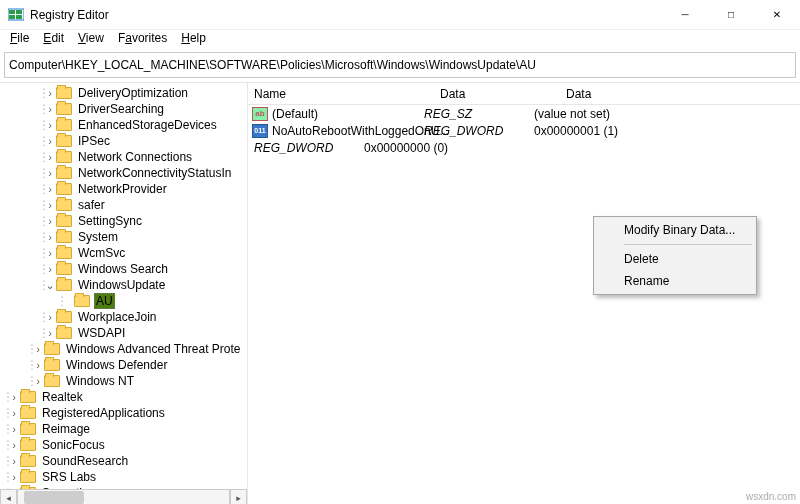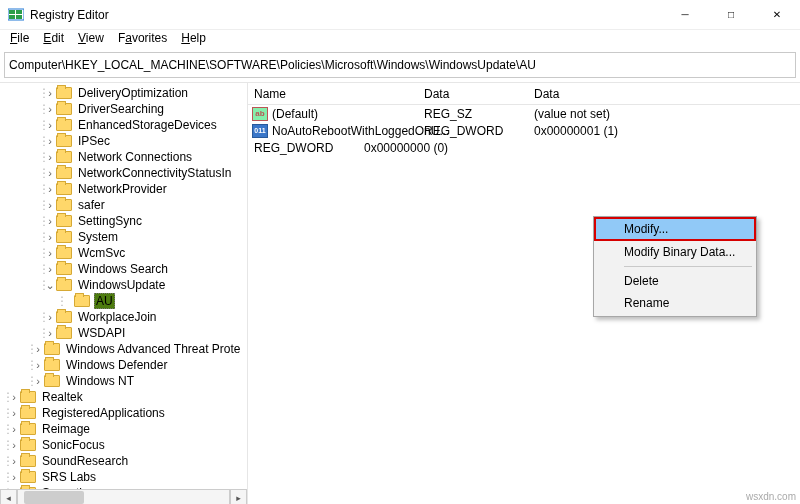--- a/index.html
+++ b/index.html
@@ -113,32 +113,33 @@
   }
   .hscroll-btn{width:17px;height:17px;border:1px solid #ccc;background:#f5f5f5;display:flex;align-items:center;justify-content:center;font-size:9px;color:#555}
   .hscroll-track{flex:1;height:17px;border:1px solid #ccc;position:relative;background:#f5f5f5}
   .hscroll-thumb{position:absolute;left:6px;top:1px;height:13px;width:60px;background:#cdcdcd;border-radius:2px}
 
   .listpane { flex:1; position:relative; }
   .list-header {
     display:flex; height:22px; align-items:center;
     border-bottom: 1px solid #e6e6e6;
     font-size:12px;
+    gap:16px;
   }
   .col { padding: 0 6px; }
   .col-name { width: 170px; }
   .col-type { width: 110px; }
   .col-data { width: 160px; }
   .list-body { }
   .list-row {
     display:flex; height:17px; align-items:center;
     font-size:12px;
   }
   .cell-name { width:170px; display:flex; align-items:center; padding-left:4px; }
-  .cell-type { width:110px; padding-left:6px;}
+  .cell-type { width:110px; padding-left:6px;font-style:italic;}
   .cell-data { width:160px; padding-left:6px;}
   .reg-icon {
     width:16px; height:14px; margin-right:4px;
     display:inline-flex; align-items:center; justify-content:center;
     flex-shrink:0;
   }
   .reg-str { background:#86efac; border:1px solid #b55; color:#b55; font-size:8px; font-weight:bold;}
   .reg-dw  { background:#3a77c9; border:1px solid #285a9b; color:#fff; font-size:7px; font-weight:bold;}
   .row-selected .cell-name .val-label {
     background:#0078d7; color:#fff; padding:0 2px;
@@ -407,23 +408,20 @@
         <div class="cell-type">REG_DWORD</div>
         <div class="cell-data">0x00000001 (1)</div>
       </div>
       <div class="list-row row-selected">
         <div class="cell-type">REG_DWORD</div>
         <div class="cell-data">0x00000000 (0)</div>
       </div>
     </div>
 
     <div class="ctxmenu">
-      <div class="ctx-item highlight">
-          <span>Modify...</span>
-        </div>
       <div class="ctx-item">
           <span>Modify Binary Data...</span>
         </div>
       <div class="ctx-sep"></div>
       <div class="ctx-item">
           <span>Delete</span>
         </div>
       <div class="ctx-item">
           <span>Rename</span>
         </div>

